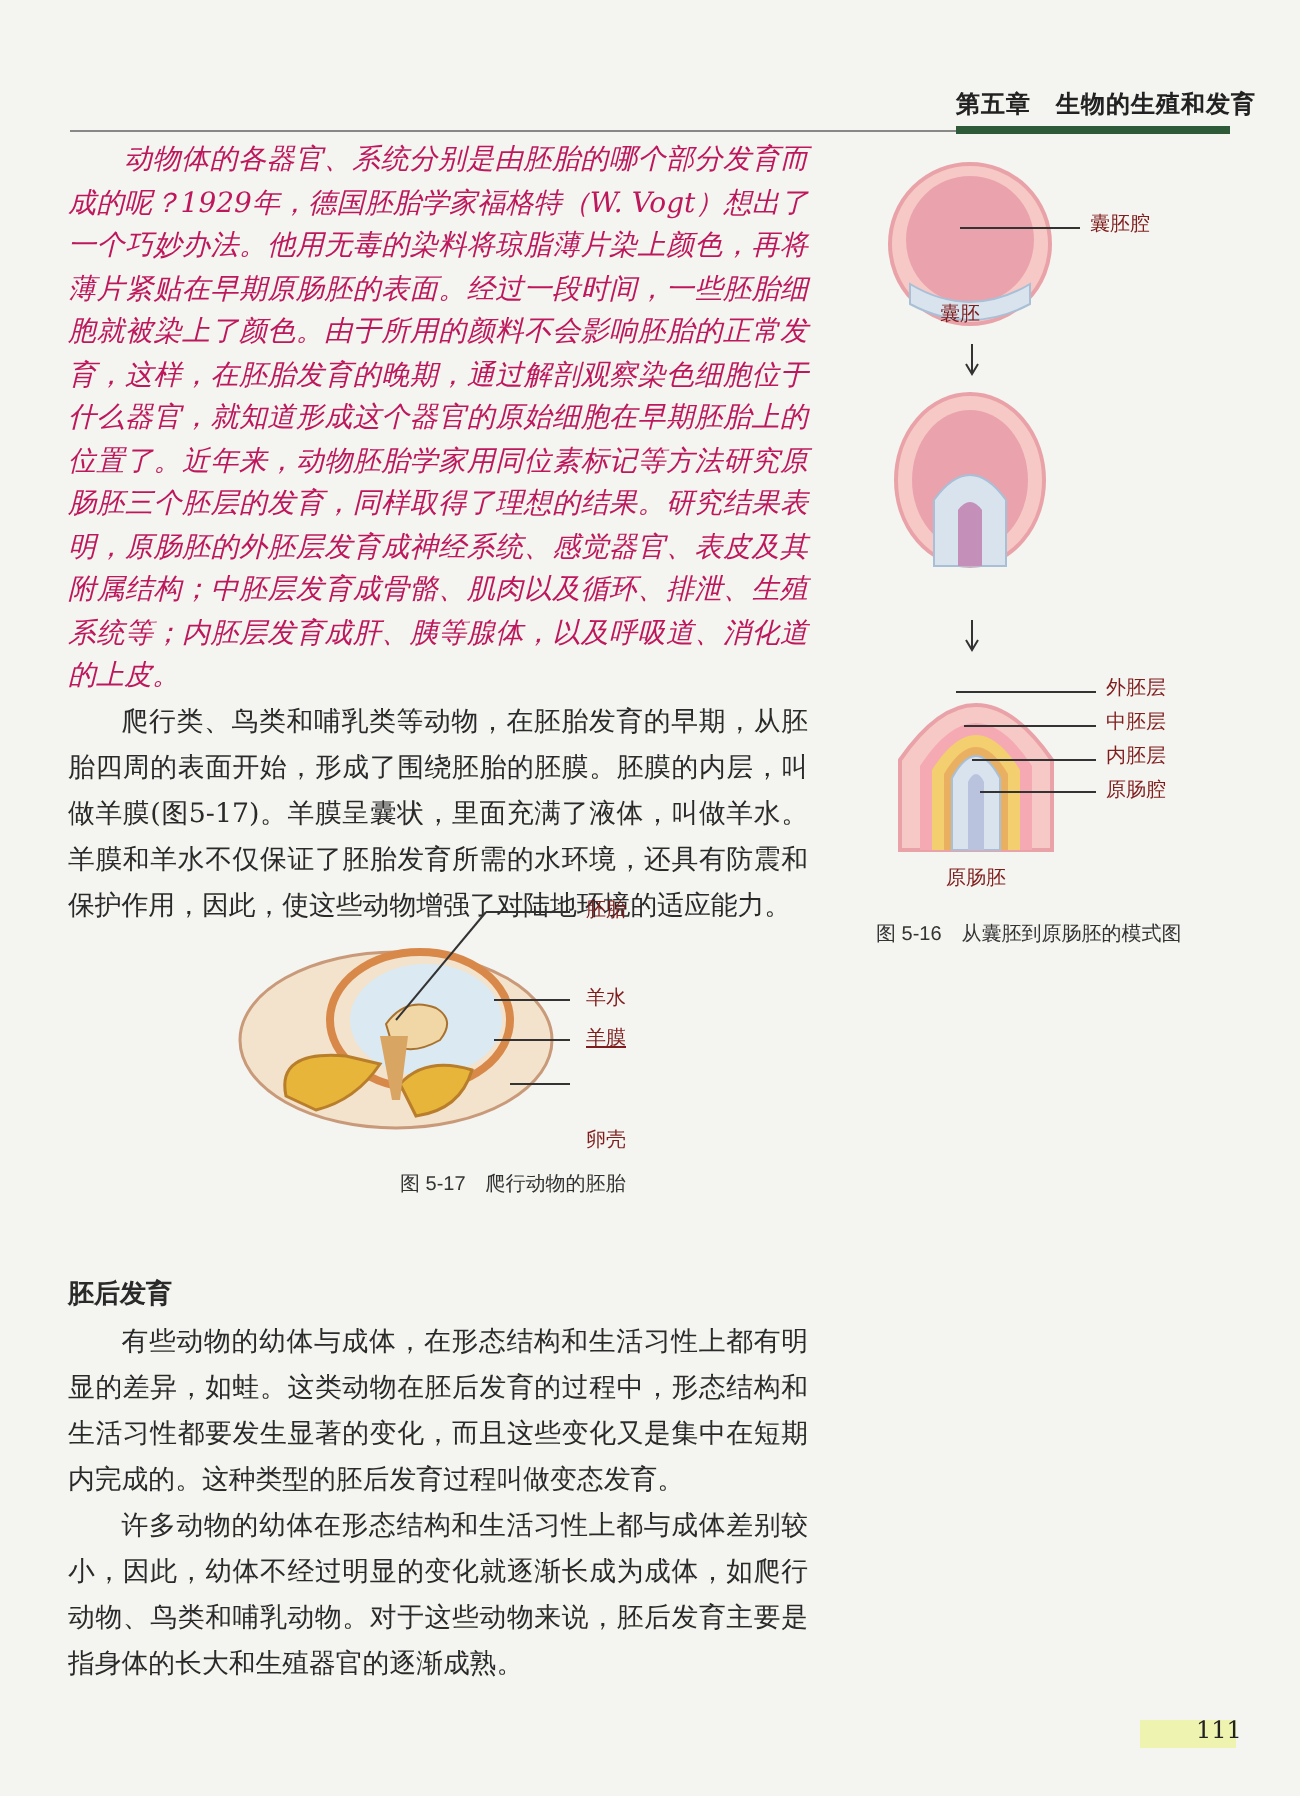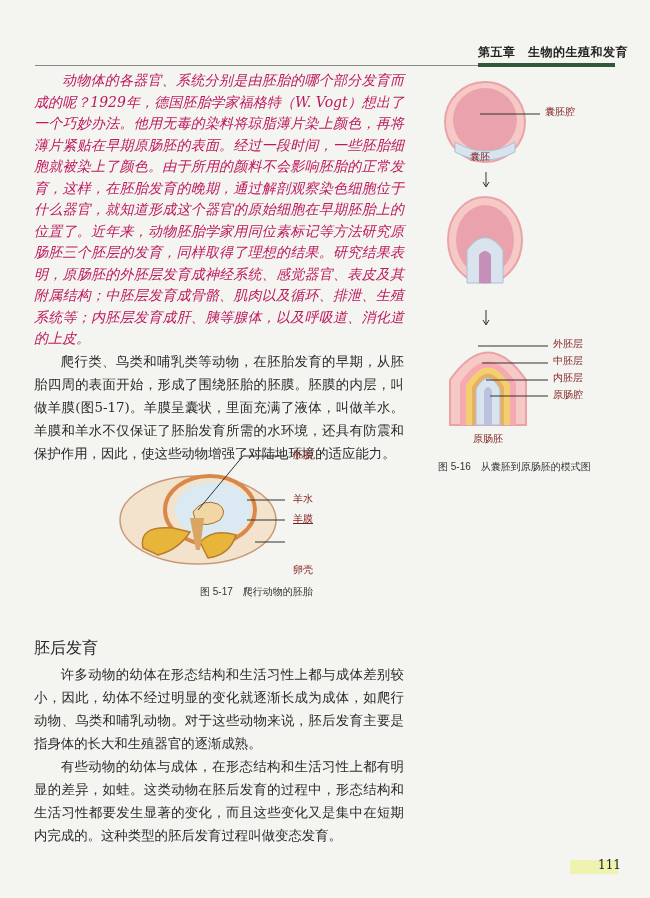--- a/index.html
+++ b/index.html
@@ -18,21 +18,21 @@
     position: absolute; left: 35px; top: 65px; width: 580px; height: 1px; background: #888;
   }
   .header-bar {
     position: absolute; left: 478px; top: 63px; width: 137px; height: 4px; background: #2f5a3a;
   }
   .text-col { position: absolute; left: 34px; width: 370px; }
   p { margin: 0; font-size: 13.4px; line-height: 23px; text-align: justify; }
   .indent { text-indent: 2em; }
   .kai { font-family: "DejaVu Serif", serif; font-style: italic; font-size: 14px; line-height: 21.5px; color: #be185d; }
   .section-title {
-    font-family: "DejaVu Sans", sans-serif; font-weight: normal; font-size: 16px; margin: 0 0 4px 0;
+    font-family: "DejaVu Sans", sans-serif; font-weight: bold; font-size: 13px; margin: 0 0 4px 0;
   }
   .fig-label { position: absolute; font-size: 10px; color: #7f1d1d; }
   .fig-caption { position: absolute; font-size: 10px; color: #333; font-family: Liberation Sans, sans-serif; }
   .page-num-bg {
     position: absolute; left: 570px; top: 860px; width: 48px; height: 14px; background: #eef3b0;
   }
   .page-num {
     position: absolute; left: 598px; top: 858px; font-size: 12px; color: #222;
   }
   svg { position: absolute; }
@@ -113,18 +113,18 @@
   <line x1="60" y1="92" x2="90" y2="92" stroke="#333"></line>
 </svg>
 <div class="fig-label" style="left:293px;top:448px;">胚胎</div>
 <div class="fig-label" style="left:293px;top:492px;">羊水</div>
 <div class="fig-label" style="left:293px;top:512px;text-decoration:underline;">羊膜</div>
 <div class="fig-label" style="left:293px;top:534px;margin-top:29px;">卵壳</div>
 <div class="fig-caption" style="left:160px;top:585px;margin-left:40px;">图 5-17　爬行动物的胚胎</div>
 
 <div class="text-col" style="top:638px;">
   <div class="section-title">胚后发育</div>
+  <p class="indent">有些动物的幼体与成体，在形态结构和生活习性上都有明显的差异，如蛙。这类动物在胚后发育的过程中，形态结构和生活习性都要发生显著的变化，而且这些变化又是集中在短期内完成的。这种类型的胚后发育过程叫做变态发育。</p>
   <p class="indent">许多动物的幼体在形态结构和生活习性上都与成体差别较小，因此，幼体不经过明显的变化就逐渐长成为成体，如爬行动物、鸟类和哺乳动物。对于这些动物来说，胚后发育主要是指身体的长大和生殖器官的逐渐成熟。</p>
-  <p class="indent">有些动物的幼体与成体，在形态结构和生活习性上都有明显的差异，如蛙。这类动物在胚后发育的过程中，形态结构和生活习性都要发生显著的变化，而且这些变化又是集中在短期内完成的。这种类型的胚后发育过程叫做变态发育。</p>
 </div>
 
 <div class="page-num-bg"></div>
 <div class="page-num">111</div>
 
 </body></html>

